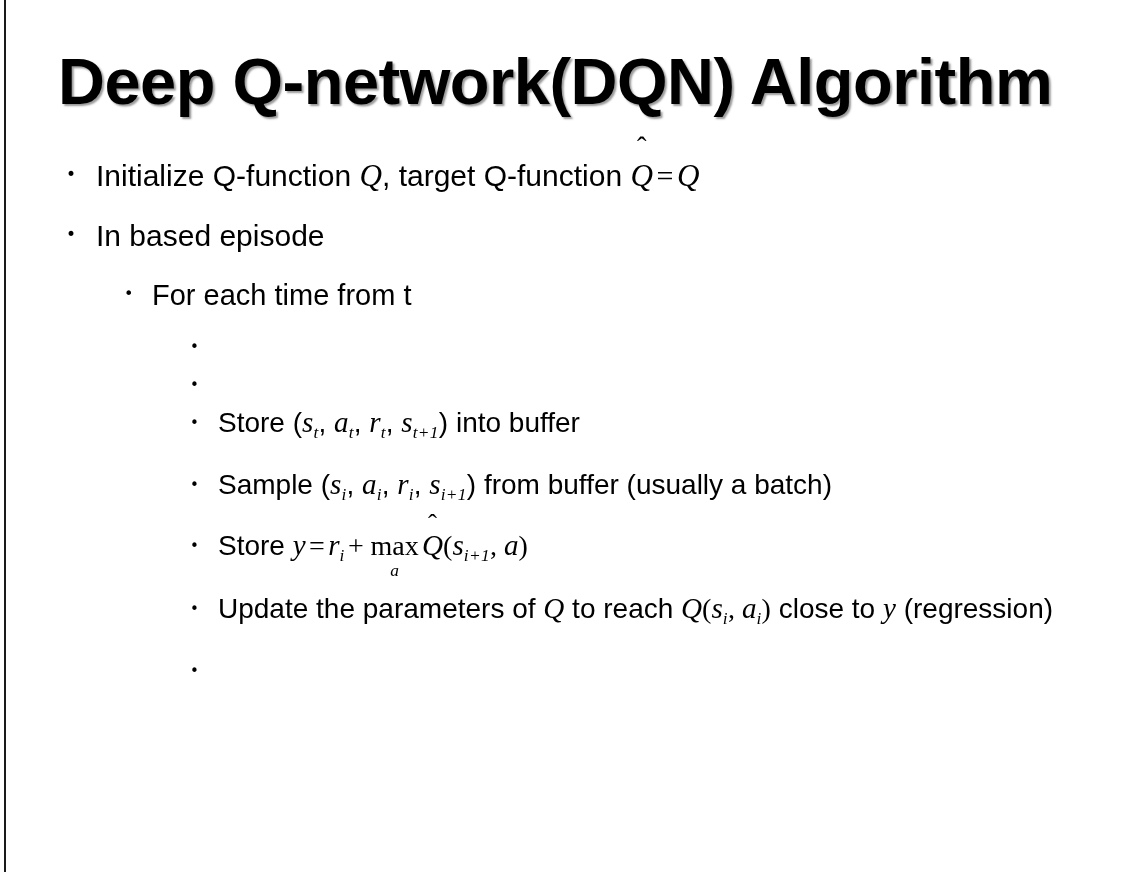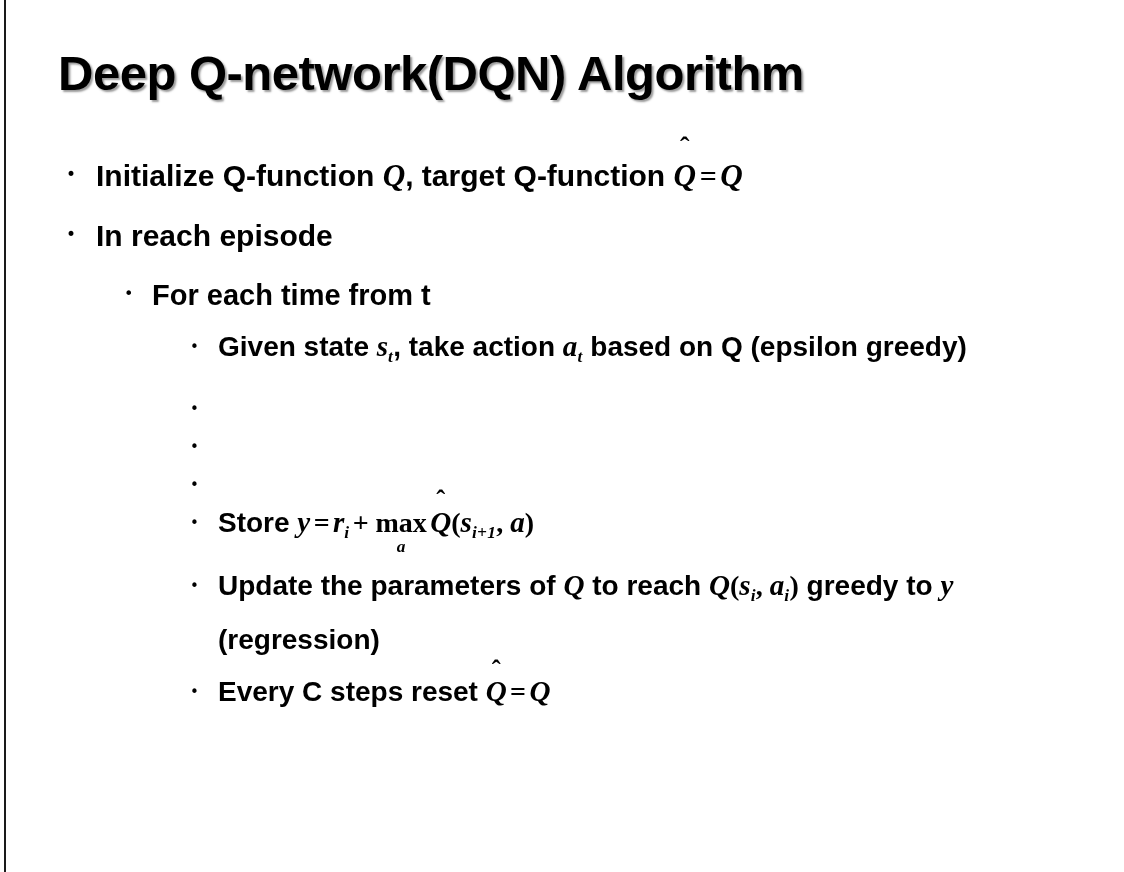--- a/index.html
+++ b/index.html
@@ -26,21 +26,21 @@
     width: 2px;
     height: 872px;
     background: #1a1a1a;
   }
 
   
   .slide-title {
     position: absolute;
     left: 58px;
     top: 48px;
-    font-size: 49px;
+    font-size: 65px;
     font-weight: bold;
     letter-spacing: -0.5px;
     line-height: 1.05;
     white-space: nowrap;
     text-shadow: 2px 2px 2px rgba(120,120,120,0.75);
   }
 
   
   .body {
     position: absolute;
@@ -57,21 +57,20 @@
 
   .dot {
     flex: 0 0 auto;
     line-height: 1;
     font-family: "DejaVu Sans", sans-serif;
     color: #000;
   }
 
   .btext {
     flex: 1 1 auto;
-    font-weight: bold;
   }
 
   
   .lvl1 {
     padding-left: 66px;
     font-size: 30px;
     line-height: 60px;
     margin-bottom: 0px;
   }
   .lvl1 .dot {
@@ -176,57 +175,57 @@
 
   <div class="body">
 
     <div class="bullet lvl1">
       <span class="dot">•</span>
       <span class="btext"><span>Initialize Q-function </span><span class="m">Q</span><span>, target Q-function </span><span class="hat m"><span class="acc">̂</span><span>Q</span></span><span class="op">=</span><span class="m">Q</span></span>
     </div>
 
     <div class="bullet lvl1">
       <span class="dot">•</span>
-      <span class="btext">In reach episode</span>
+      <span class="btext">In based episode</span>
     </div>
 
     <div class="bullet lvl2">
       <span class="dot">•</span>
       <span class="btext">For each time from t</span>
     </div>
 
     <div class="bullet lvl3">
       <span class="dot">•</span>
-      <span class="btext"><span>Given state </span><span class="m">s</span><span class="sub">t</span><span>, take action </span><span class="m">a</span><span class="sub">t</span><span> based on Q (epsilon greedy)</span></span>
-    </div>
-
-    <div class="bullet lvl3">
-      <span class="dot">•</span>
-    </div>
-
-    <div class="bullet lvl3">
-      <span class="dot">•</span>
-    </div>
-
-    <div class="bullet lvl3">
-      <span class="dot">•</span>
+    </div>
+
+    <div class="bullet lvl3">
+      <span class="dot">•</span>
+    </div>
+
+    <div class="bullet lvl3">
+      <span class="dot">•</span>
+      <span class="btext"><span>Store (</span><span class="m">s</span><span class="sub">t</span><span>, </span><span class="m">a</span><span class="sub">t</span><span>, </span><span class="m">r</span><span class="sub">t</span><span>, </span><span class="m">s</span><span class="sub">t+1</span><span>) into buffer</span></span>
+    </div>
+
+    <div class="bullet lvl3">
+      <span class="dot">•</span>
+      <span class="btext"><span>Sample (</span><span class="m">s</span><span class="sub">i</span><span>, </span><span class="m">a</span><span class="sub">i</span><span>, </span><span class="m">r</span><span class="sub">i</span><span>, </span><span class="m">s</span><span class="sub">i+1</span><span>) from buffer (usually a batch)</span></span>
     </div>
 
     <div class="bullet lvl3">
       <span class="dot">•</span>
       <span class="btext"><span>Store </span><span class="m">y</span><span class="op">=</span><span class="m">r</span><span class="sub">i</span><span class="op">+</span><span class="limop">
             <span class="lim-main">max</span>
             <span class="lim-sub">a</span>
           </span><span class="hat m"><span class="acc">̂</span><span>Q</span></span><span class="mup">(</span><span class="m">s</span><span class="sub">i+1</span><span class="mup">, </span><span class="m">a</span><span class="mup">)</span></span>
     </div>
 
     <div class="bullet lvl3">
       <span class="dot">•</span>
-      <span class="btext"><span>Update the parameters of </span><span class="m">Q</span><span> to reach </span><span class="m">Q</span><span class="mup">(</span><span class="m">s</span><span class="sub">i</span><span class="mup">, </span><span class="m">a</span><span class="sub">i</span><span class="mup">)</span><span> greedy to </span><span class="m">y</span><span> (regression)</span></span>
-    </div>
-
-    <div class="bullet lvl3">
-      <span class="dot">•</span>
-      <span class="btext"><span>Every C steps reset </span><span class="hat m"><span class="acc">̂</span><span>Q</span></span><span class="op">=</span><span class="m">Q</span></span>
+      <span class="btext"><span>Update the parameters of </span><span class="m">Q</span><span> to reach </span><span class="m">Q</span><span class="mup">(</span><span class="m">s</span><span class="sub">i</span><span class="mup">, </span><span class="m">a</span><span class="sub">i</span><span class="mup">)</span><span> close to </span><span class="m">y</span><span> (regression)</span></span>
+    </div>
+
+    <div class="bullet lvl3">
+      <span class="dot">•</span>
     </div>
 
   </div>
 </div>
 
 </body></html>

